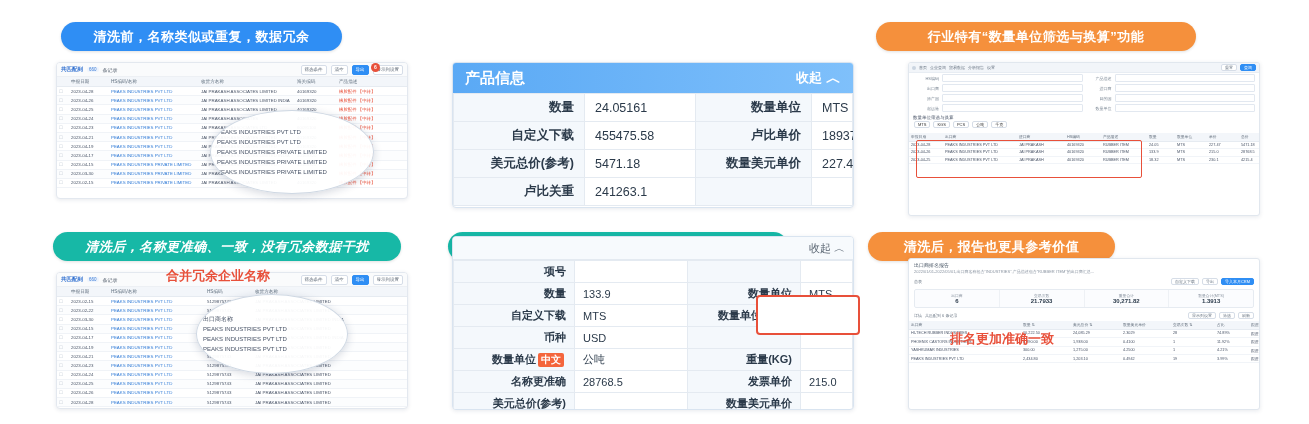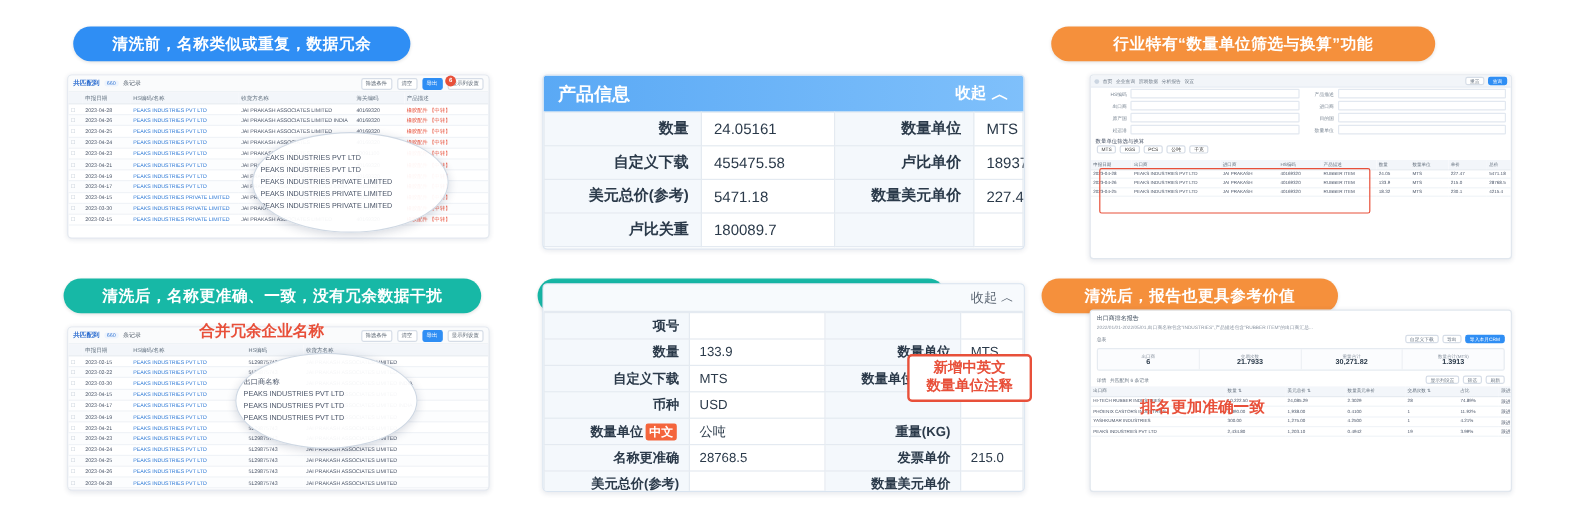--- a/index.html
+++ b/index.html
@@ -311,21 +311,21 @@
   }
   .sbtn.pri { background: #2f8ef4; border-color: #2f8ef4; color: #fff; }
 </style>
 </head>
 <body>
 
 <div class="stage">
 
   <div class="pill pill-blue" style="left:61px; top:22px; width:281px; height:29px;">清洗前，名称类似或重复，数据冗余</div>
 
-  <div class="pill pill-teal" style="left:53px; top:232px; width:348px; height:29px;">清洗后，名称更准确、一致，没有冗余数据干扰</div>
+  <div class="pill pill-teal" style="left:53px; top:232px; width:348px; height:29px;font-style:italic;">清洗后，名称更准确、一致，没有冗余数据干扰</div>
 
 
   <div class="pill pill-teal" style="left:448px; top:232px; width:340px; height:29px;">清洗后，数量单位有注释，交易、沟通更为顺畅</div>
 
   <div class="pill pill-orange" style="left:876px; top:22px; width:320px; height:29px;">行业特有“数量单位筛选与换算”功能</div>
 
   <div class="pill pill-orange" style="left:868px; top:232px; width:247px; height:29px;">清洗后，报告也更具参考价值</div>
 
   <div class="card" style="left:56px; top:62px; width:350px; height:135px;">
     <div class="mini-topbar">
@@ -593,21 +593,21 @@
         <td>18937.43</td>
       </tr>
       <tr>
         <td class="lbl">美元总价(参考)</td>
         <td>5471.18</td>
         <td class="lbl">数量美元单价</td>
         <td>227.4767</td>
       </tr>
       <tr>
         <td class="lbl">卢比关重</td>
-        <td>180089.7</td>
+        <td>241263.1</td>
         <td class="lbl"></td>
         <td></td>
       </tr>
     </tbody>
       </table>
   </div>
 
   <div class="card cleancard" style="left:452px; top:236px; width:400px; height:172px;">
     <div class="cleanbar">
       <span>收起</span>
@@ -659,24 +659,20 @@
         <td class="lbl">美元总价(参考)</td>
         <td></td>
         <td class="lbl">数量美元单价</td>
         <td></td>
       </tr>
     </tbody>
       </table>
   </div>
 
   <div class="redbox" style="left:756px; top:295px; width:104px; height:40px; border-width:2px; border-radius:4px; background:#fff;"></div>
-  <div class="callout" style="left:760px; top:299px; width:96px;">
-    <div>新增中英文</div>
-    <div>数量单位注释</div>
-  </div>
 
   <div class="ss" style="left:908px; top:62px; width:350px; height:152px;">
     <div class="ss-bar">
       <span class="dot"></span>
       <span>首页</span>
       <span>企业查询</span>
       <span>贸易数据</span>
       <span>分析报告</span>
       <span>设置</span>
       <span style="flex:1"></span>

